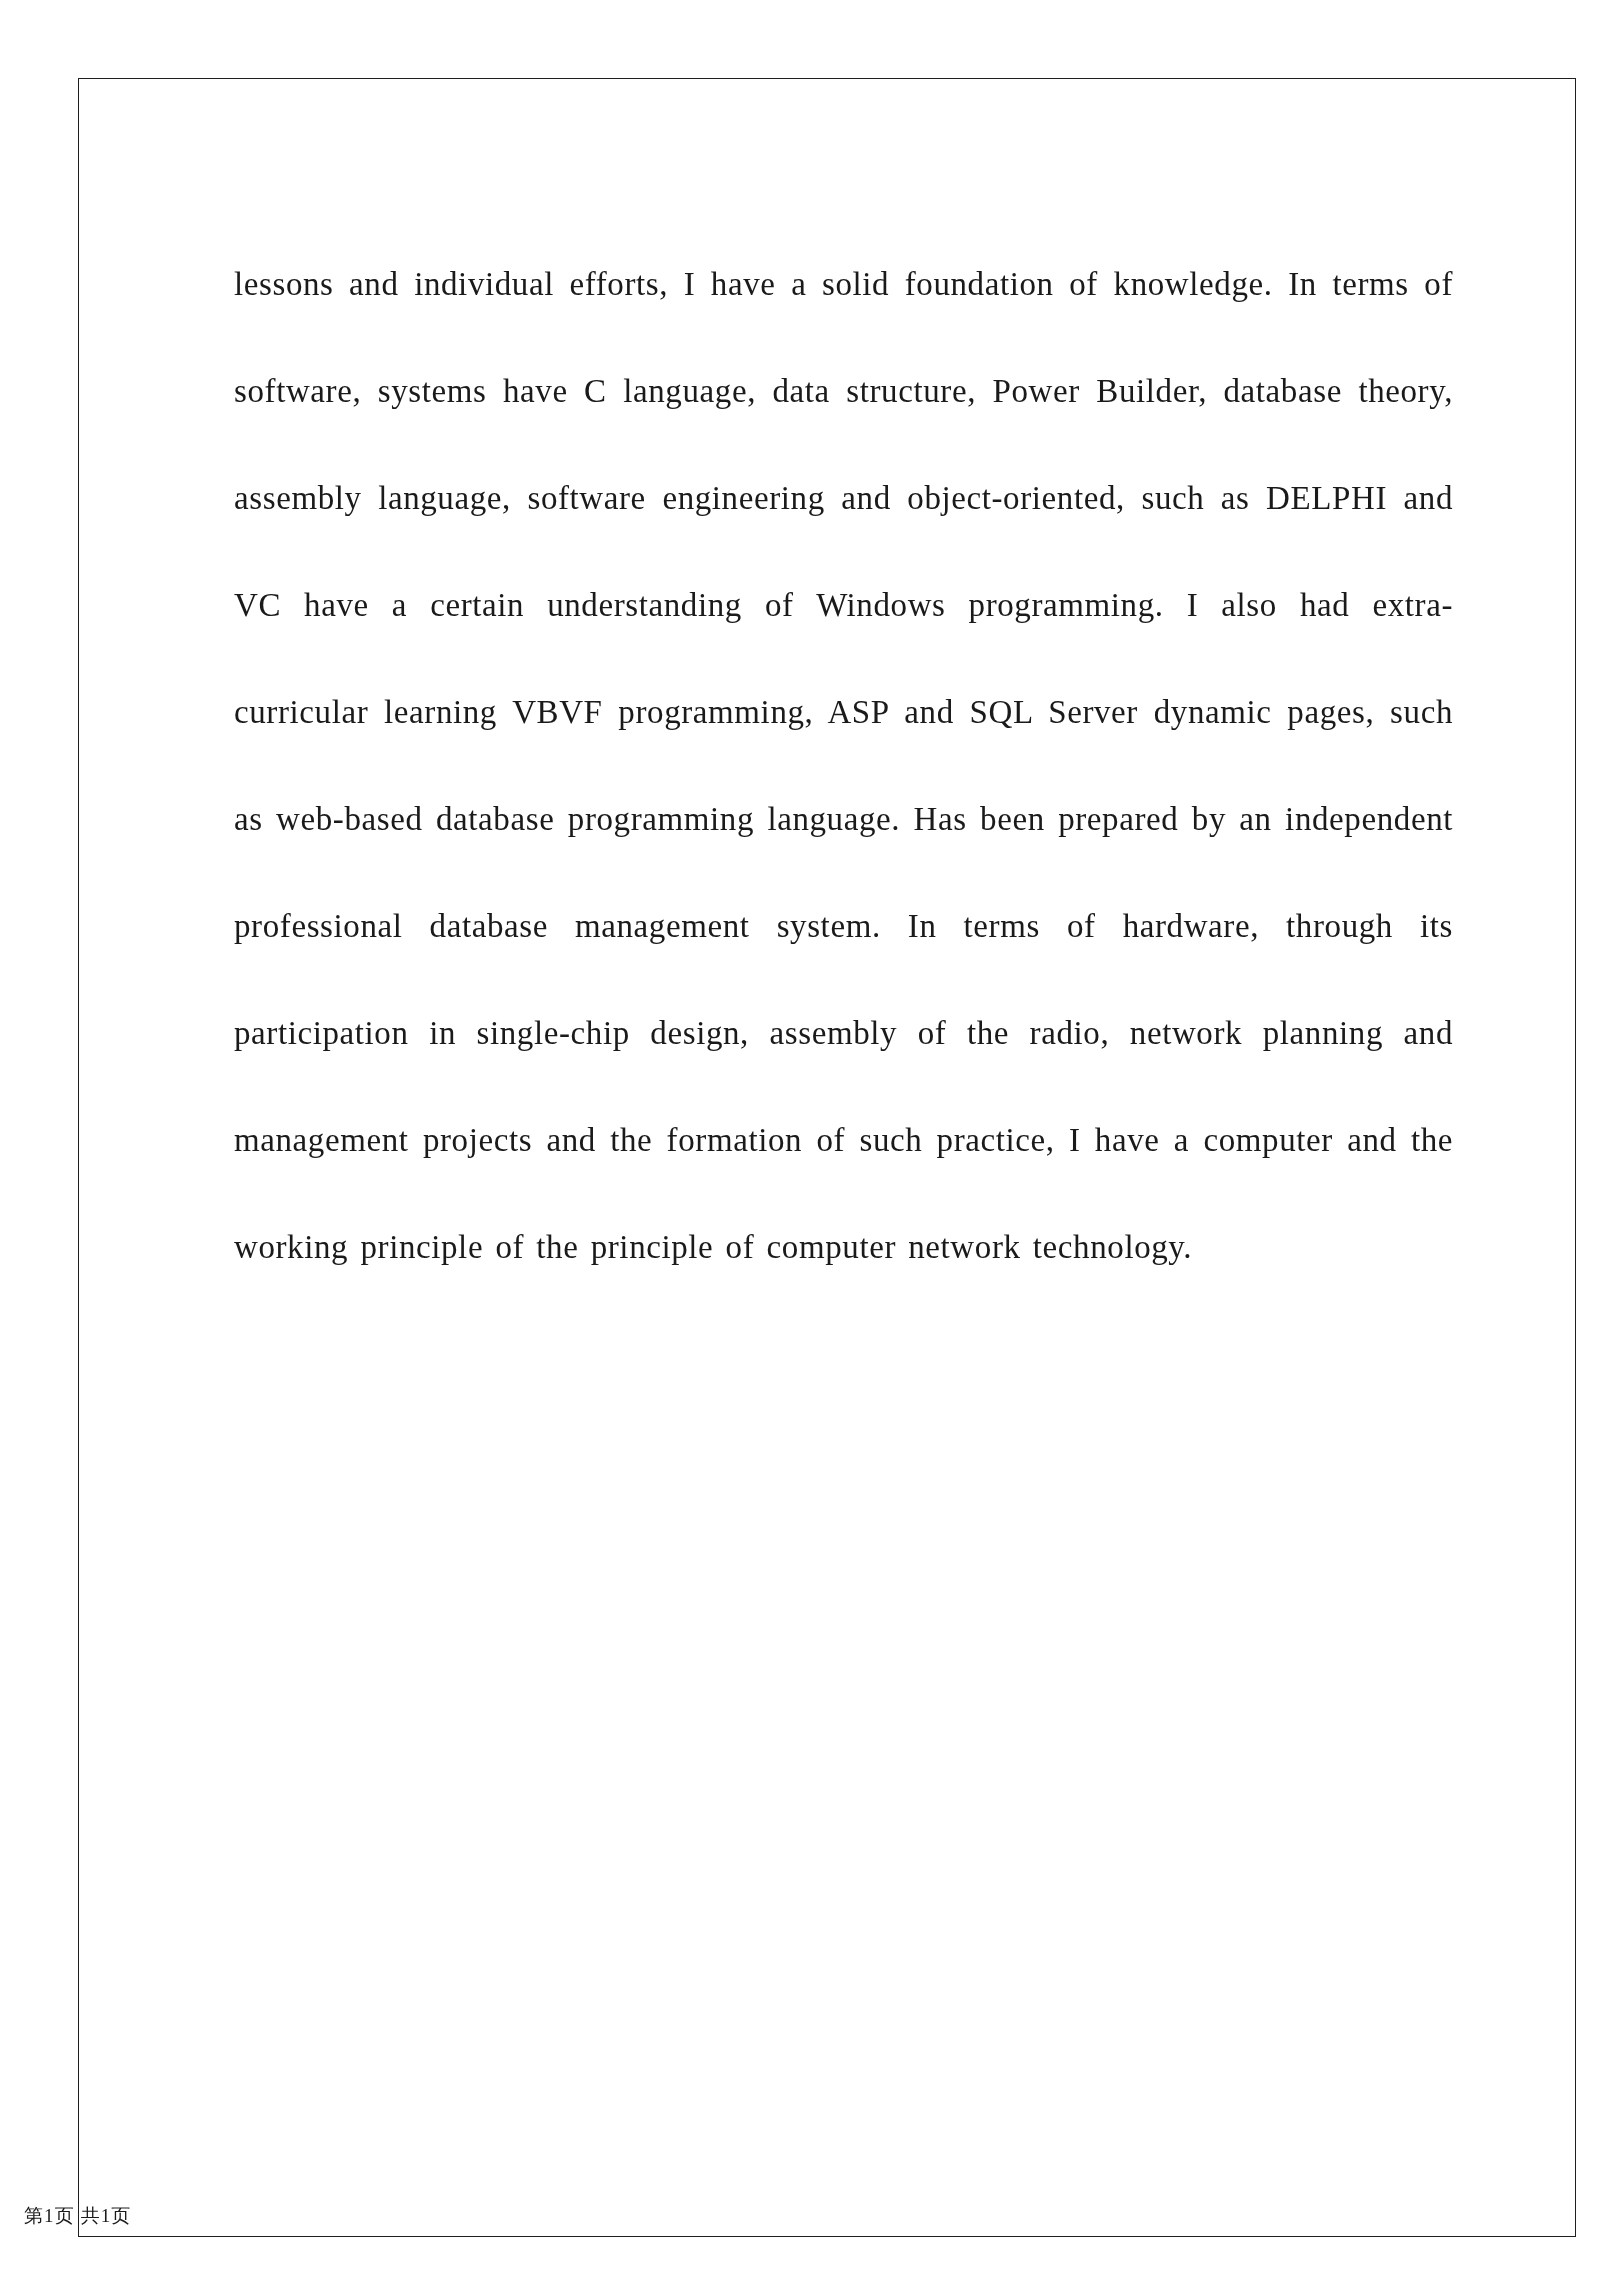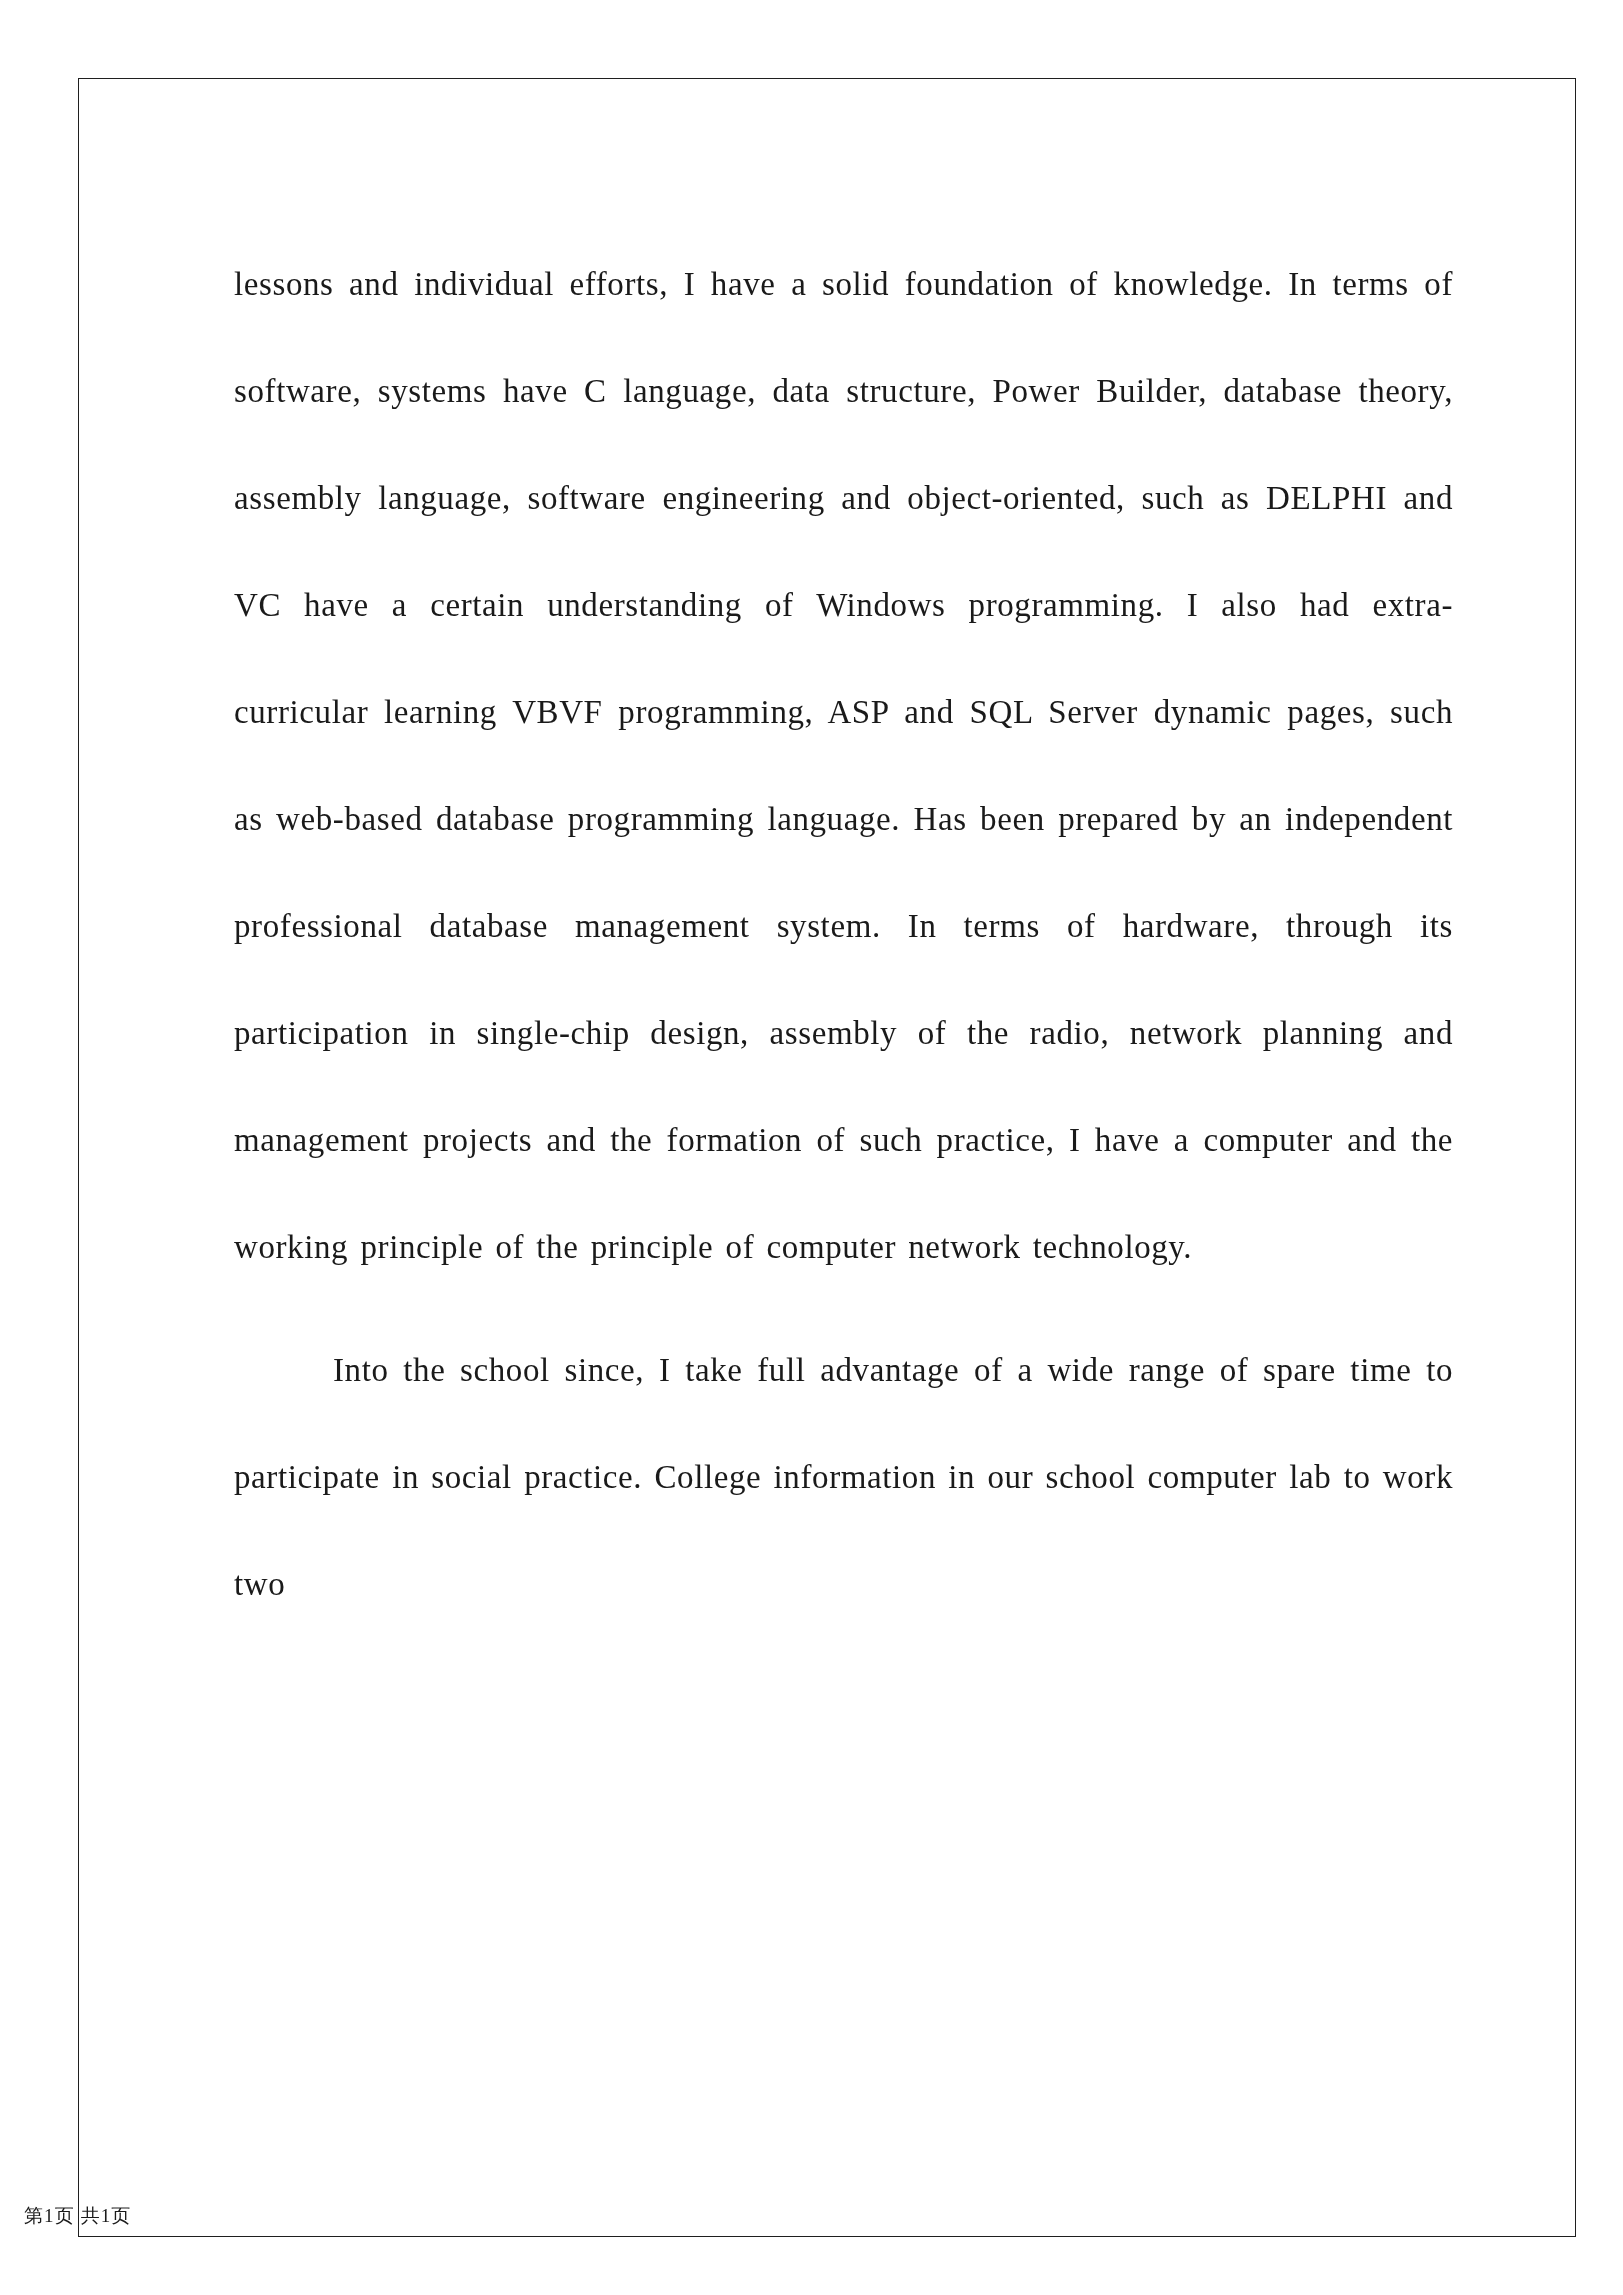--- a/index.html
+++ b/index.html
@@ -63,18 +63,17 @@
   }
 </style>
 </head>
 <body>
 
 <div class="sheet">
   <div class="border-frame"></div>
 
   <div class="content">
     <p class="para">lessons and individual efforts, I have a solid foundation of knowledge. In terms of software, systems have C language, data structure, Power Builder, database theory, assembly language, software engineering and object-oriented, such as DELPHI and VC have a certain understanding of Windows programming. I also had extra-curricular learning VBVF programming, ASP and SQL Server dynamic pages, such as web-based database programming language. Has been prepared by an independent professional database management system. In terms of hardware, through its participation in single-chip design, assembly of the radio, network planning and management projects and the formation of such practice, I have a computer and the working principle of the principle of computer network technology.</p>
-    <p class="para indent">Into the school since, I take full advantage of a wide range of spare time to participate in social practice. College information in our school computer lab to work two</p>
   </div>
 
   <div class="footer">第1页  共1页</div>
 </div>
 
 
 </body></html>

